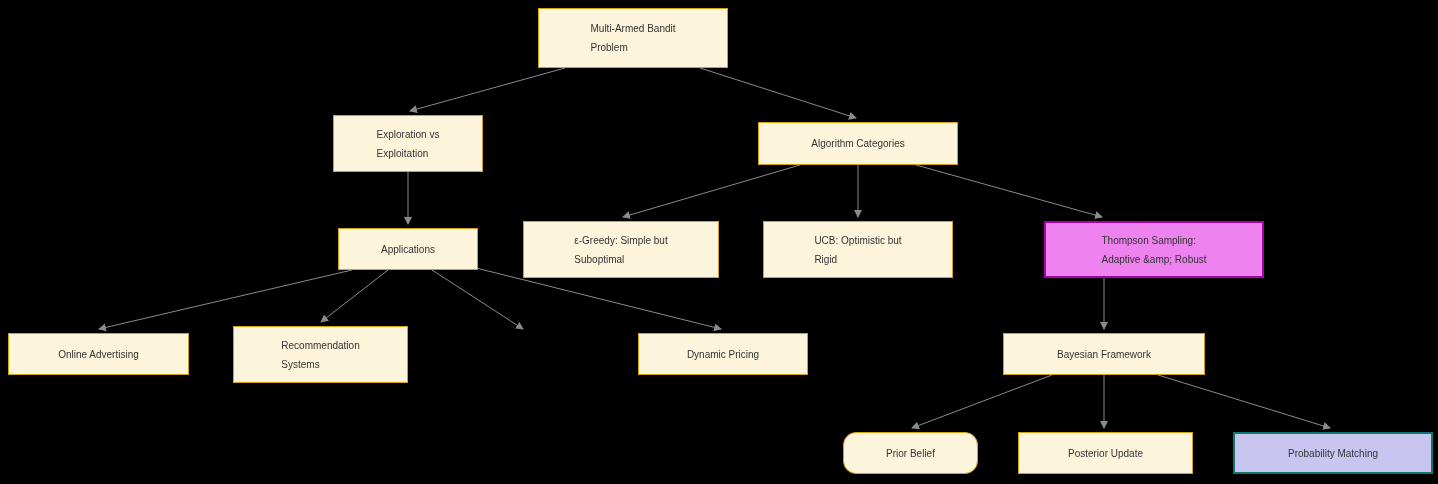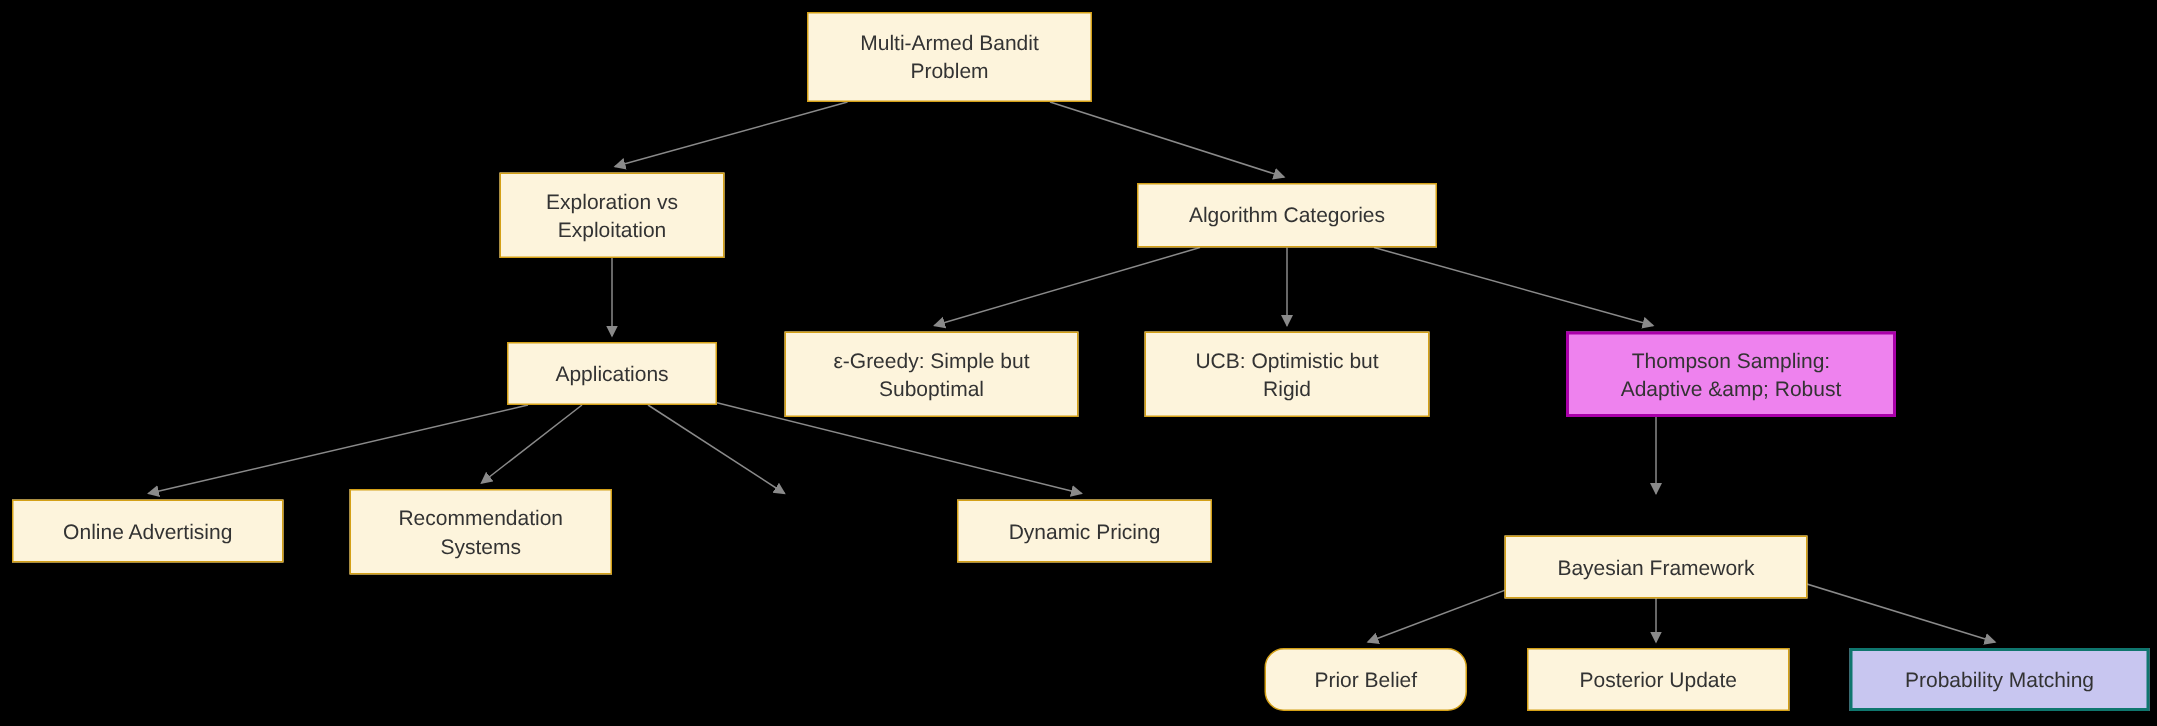--- a/index.html
+++ b/index.html
@@ -21,26 +21,26 @@
     top: 0;
     width: 1438px;
     height: 484px;
   }
   .node {
     position: absolute;
     box-sizing: border-box;
     display: flex;
     align-items: center;
     justify-content: center;
-    text-align: center;
+    text-align: left;
     white-space: pre-line;
     background: #fdf4dc;
     border: 1.5px solid #d4a017;
     color: #333333;
-    font-size: 14px;
+    font-size: 10px;
     line-height: 19px;
     padding: 2px 8px;
   }
   .node.magenta {
     background: #ee82ee;
     border: 2px solid #aa00aa;
   }
   .node.lavender {
     background: #c8c6f0;
     border: 2px solid #0f766e;
@@ -87,18 +87,18 @@
   <div class="node" style="left:523px; top:221px; width:196px; height:57px;">ε-Greedy: Simple but
 Suboptimal</div>
   <div class="node" style="left:763px; top:221px; width:190px; height:57px;">UCB: Optimistic but
 Rigid</div>
   <div class="node magenta" style="left:1044px; top:221px; width:220px; height:57px;">Thompson Sampling:
 Adaptive &amp;amp; Robust</div>
   <div class="node" style="left:8px; top:333px; width:181px; height:42px;">Online Advertising</div>
   <div class="node" style="left:233px; top:326px; width:175px; height:57px;">Recommendation
 Systems</div>
   <div class="node" style="left:638px; top:333px; width:170px; height:42px;">Dynamic Pricing</div>
-  <div class="node" style="left:1003px; top:333px; width:202px; height:42px;margin-top:24px;">Bayesian Framework</div>
+  <div class="node" style="left:1003px; top:333px; width:202px; height:42px;">Bayesian Framework</div>
   <div class="node" style="left:843px; top:432px; width:135px; height:42px;border-radius:13px;">Prior Belief</div>
   <div class="node" style="left:1018px; top:432px; width:175px; height:42px;">Posterior Update</div>
   <div class="node lavender" style="left:1233px; top:432px; width:200px; height:42px;">Probability Matching</div>
 
 </div>
 
 </body></html>

